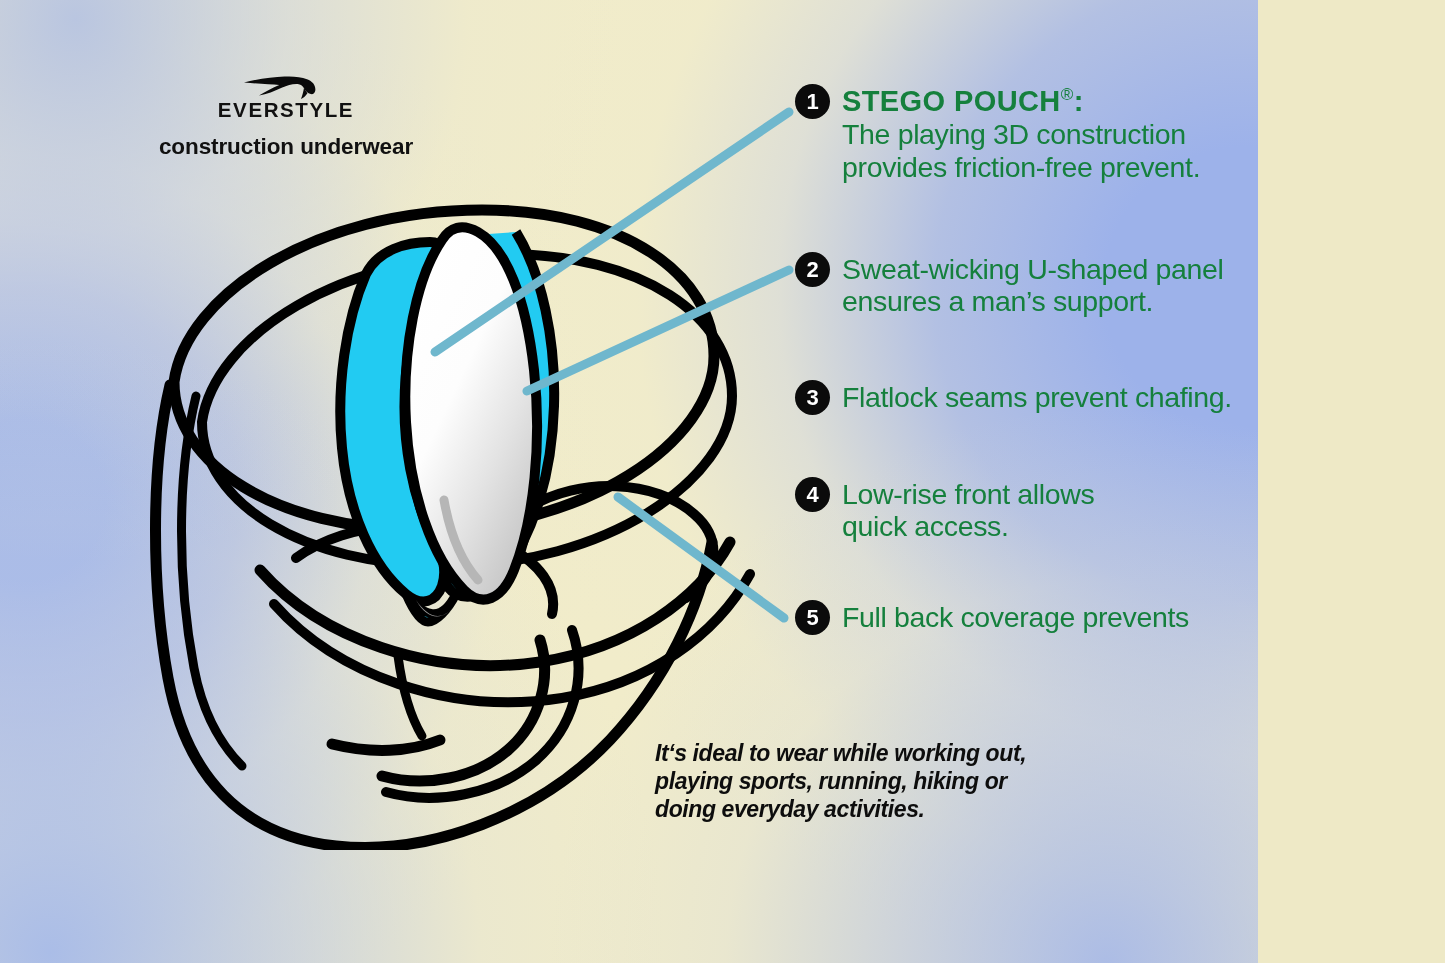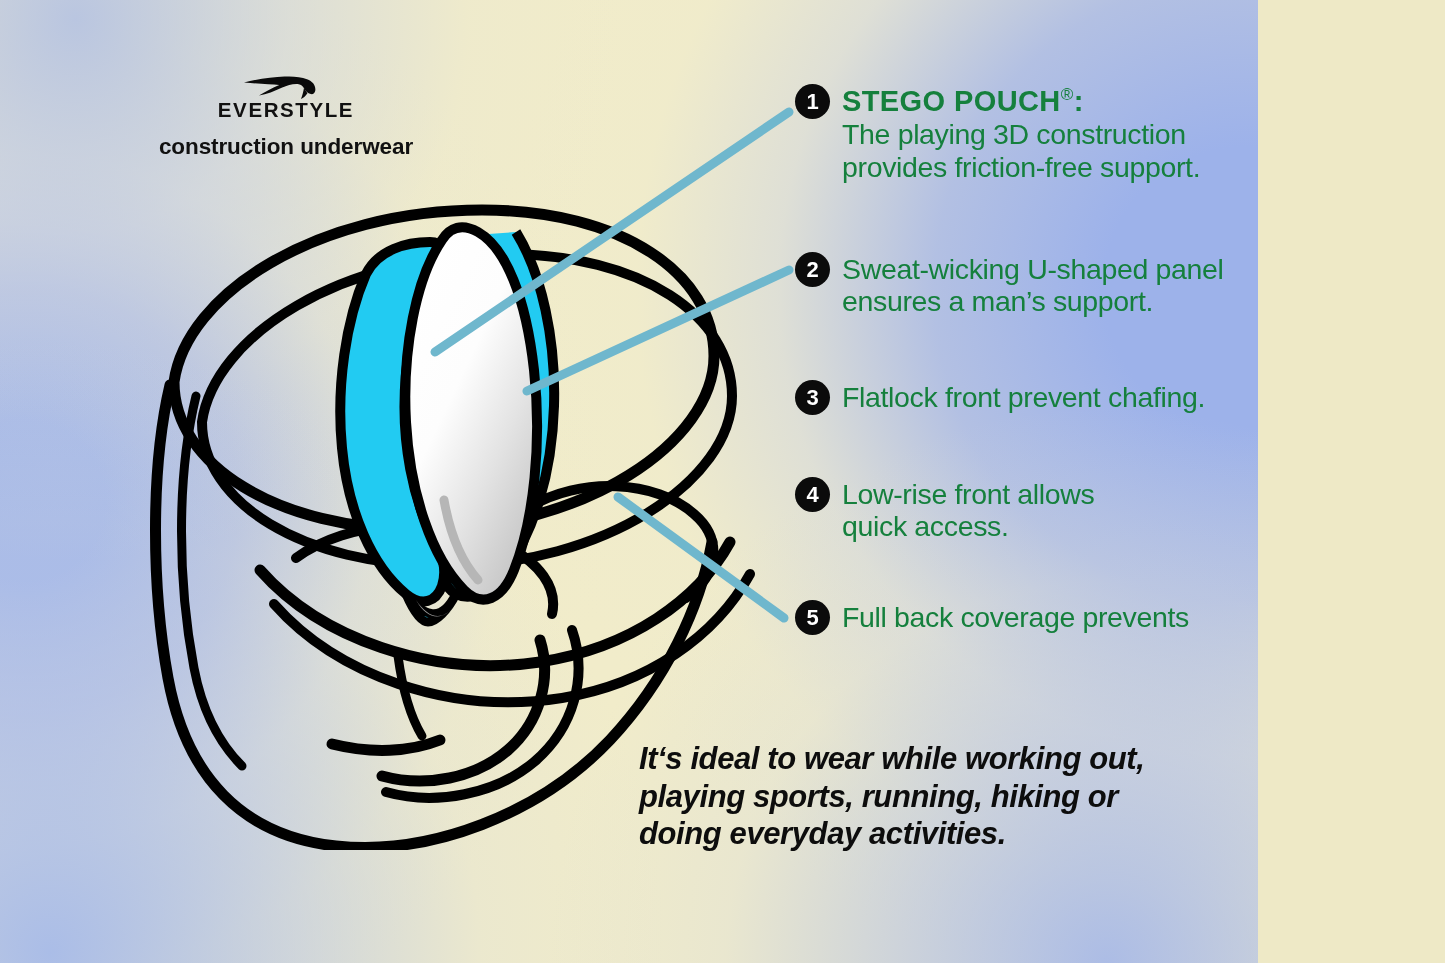--- a/index.html
+++ b/index.html
@@ -100,26 +100,26 @@
   .ftitle {
     font-weight:bold;
     font-size:29px;
     letter-spacing:0.4px;
     display:inline;
   }
   .ftitle sup { font-size:17px; vertical-align:super; font-weight:normal; }
 
   
   .slogan {
-    position:absolute; left:639px; top:740px;
+    position:absolute; left:655px; top:740px;
     width:700px;
     font-family:"Liberation Sans", sans-serif;
     font-weight:bold;
     font-style:italic;
-    font-size:31px;
+    font-size:23px;
     line-height:1.21;
     color:#0d0d0d;
     letter-spacing:-0.4px;
   }
 </style>
 </head>
 <body>
 
 <div id="stage">
 
@@ -250,36 +250,36 @@
 
   <div class="features">
 
     <div class="feature" style="top:0px;">
       <div class="badge">1</div>
       <div class="ftext">
         <div>
           <span class="ftitle">STEGO POUCH</span><span class="ftitle"><sup>®</sup></span><span class="ftitle">:</span>
         </div>
         <div>The playing 3D construction</div>
-        <div>provides friction-free support.</div>
+        <div>provides friction-free prevent.</div>
       </div>
     </div>
 
     <div class="feature" style="top:168px;">
       <div class="badge">2</div>
       <div class="ftext">
         <div>Sweat-wicking U-shaped panel</div>
         <div>ensures a man’s support.</div>
       </div>
     </div>
 
     <div class="feature" style="top:296px;">
       <div class="badge">3</div>
       <div class="ftext">
-        <div>Flatlock front prevent chafing.</div>
+        <div>Flatlock seams prevent chafing.</div>
       </div>
     </div>
 
     <div class="feature" style="top:393px;">
       <div class="badge">4</div>
       <div class="ftext">
         <div>Low-rise front allows</div>
         <div>quick access.</div>
       </div>
     </div>

